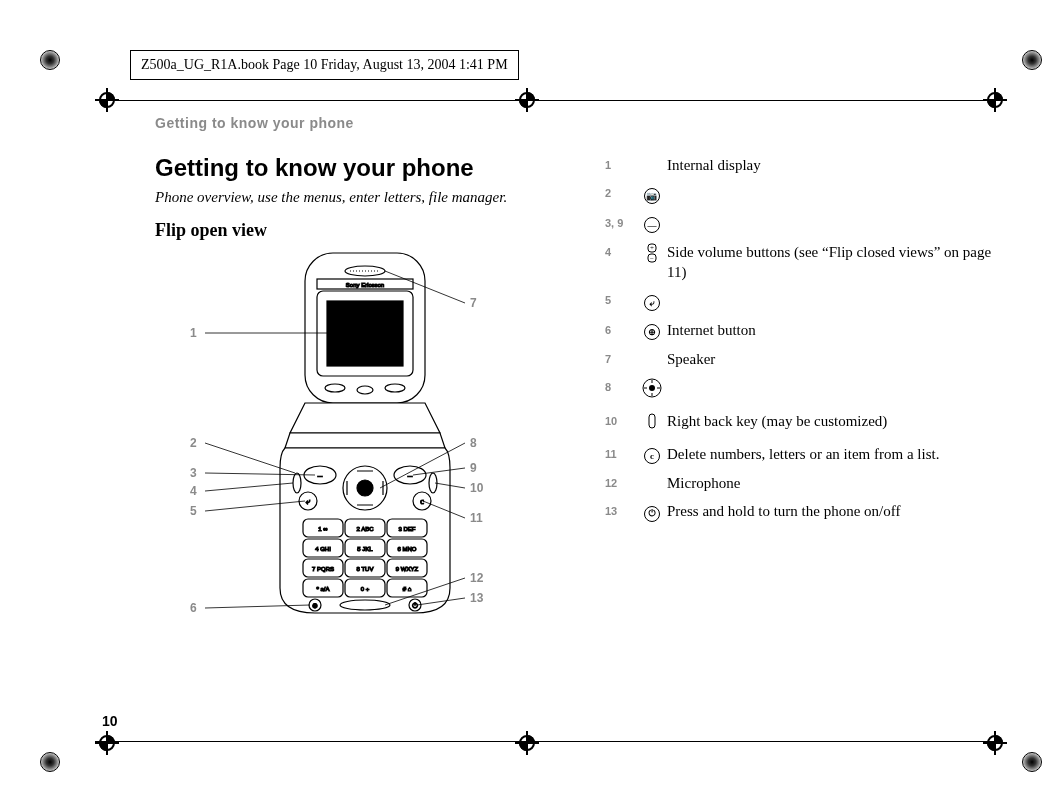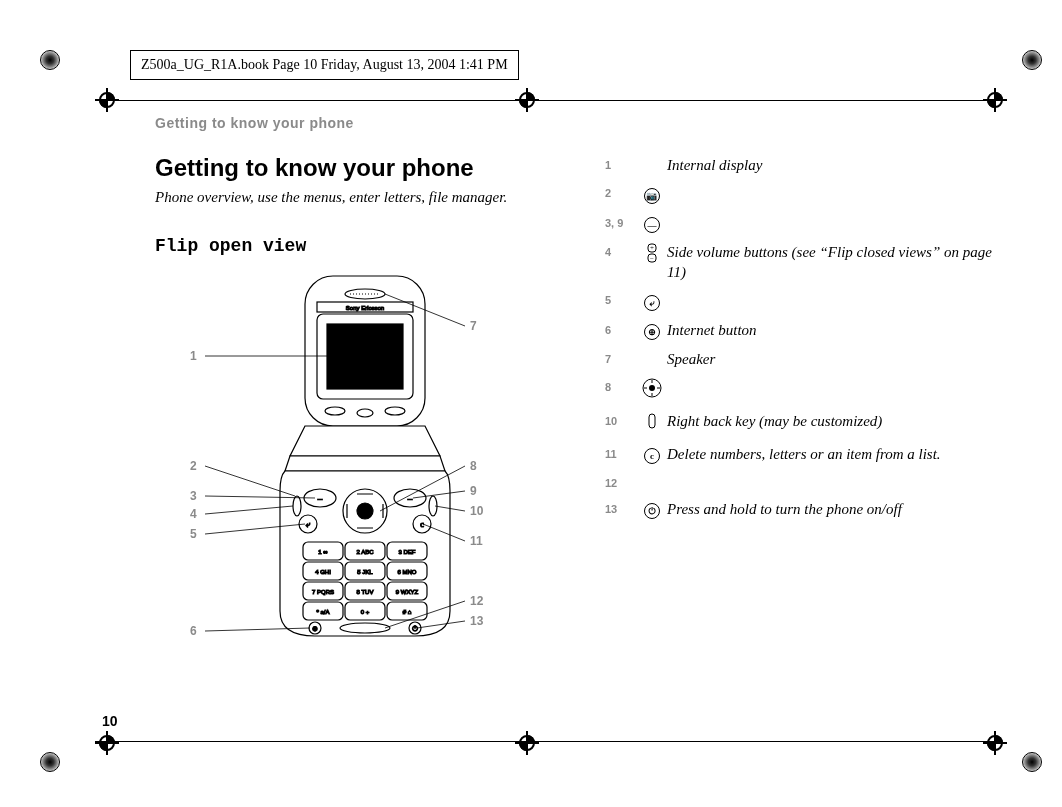--- a/index.html
+++ b/index.html
@@ -68,27 +68,27 @@
     font-family: Arial, Helvetica, sans-serif;
     font-weight:900;
     font-size:24px;
     line-height:1.1;
     margin-bottom:6px;
   }
   .subtitle {
     font-style: italic;
     font-size:15px;
     line-height:1.35;
-    margin-bottom:28px;
+    margin-bottom:12px;
   }
   h2.section {
-    font-family: Liberation Mono, monospace;
+    font-family: Liberation Serif, serif;
     font-weight:900;
     font-size:18px;
-    margin-bottom:10px;
+    margin-bottom:2px;
   }
 
   .phone-figure {
     position:relative;
     width:420px; height:380px;
   }
   .callout-num {
     position:absolute;
     font-family: Arial, Helvetica, sans-serif;
     font-weight:bold;
@@ -107,21 +107,21 @@
     font-size:11px;
     padding-top:3px;
     flex-shrink:0;
   }
   .legend .ico {
     width:30px;
     flex-shrink:0;
     padding-top:1px;
     text-align:center;
   }
-  .legend .desc { flex:1; font-family:"Times New Roman", serif;font-style:italic; }
+  .legend .desc { flex:1; font-family:"Times New Roman", serif; }
 
   .page-num {
     position:absolute;
     left:102px; bottom:78px;
     font-family: Arial, Helvetica, sans-serif;
     font-weight:bold;
     font-size:14px;
   }
 
   .icon-circle {
@@ -362,20 +362,21 @@
 
     <div class="row">
         <div class="num">11</div>
         <div class="ico"><span class="icon-circle"><span class="inner">c</span></span></div>
         <div class="desc">Delete numbers, letters or an item from a list.</div>
       </div>
 
     <div class="row">
         <div class="num">12</div>
         <div class="ico"></div>
+        <div class="desc">Microphone</div>
       </div>
 
     <div class="row">
         <div class="num">13</div>
         <div class="ico"><span class="icon-circle"><span class="inner">⏻</span></span></div>
         <div class="desc">Press and hold to turn the phone on/off</div>
       </div>
   </div>
 </div>
 

